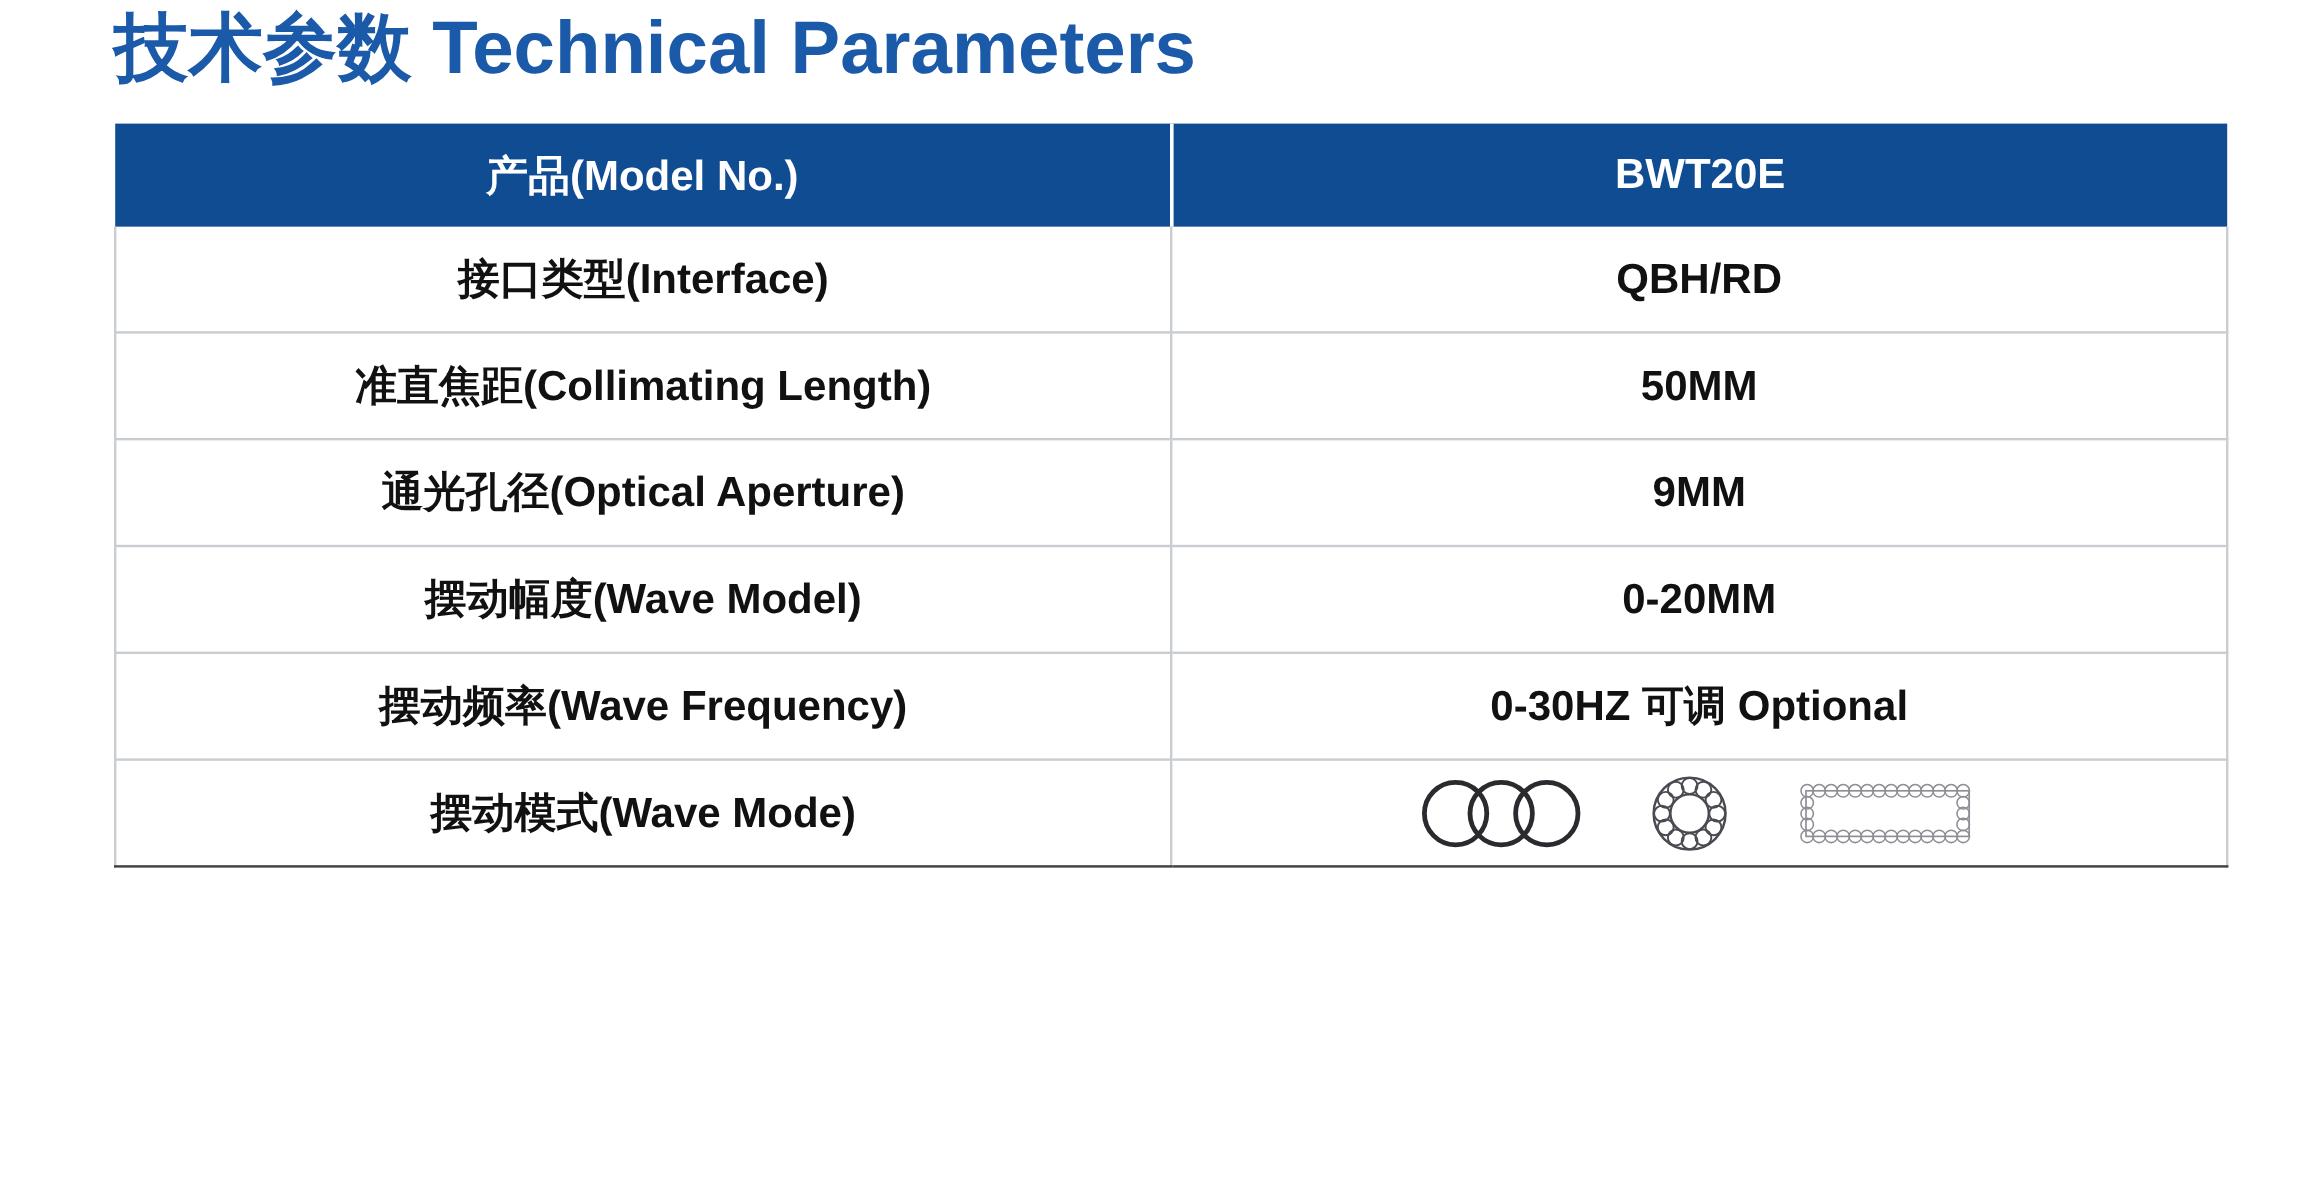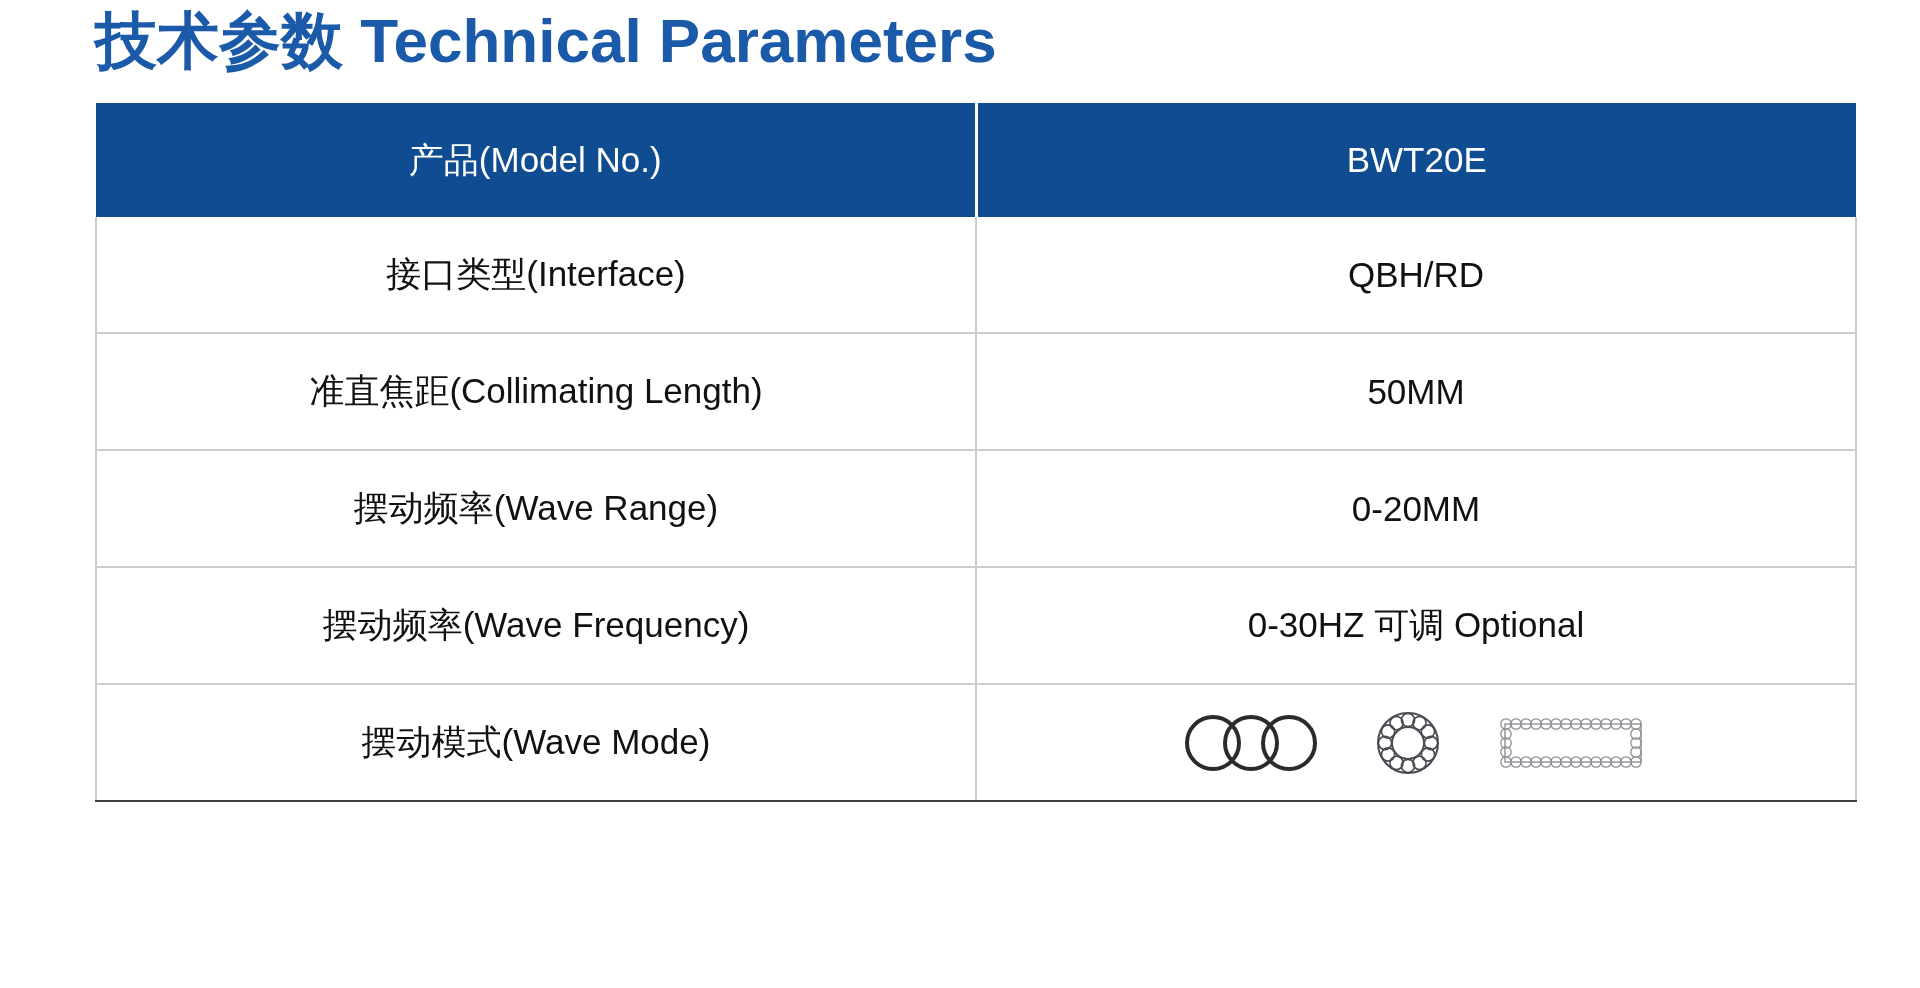--- a/index.html
+++ b/index.html
@@ -47,22 +47,22 @@
     table-layout: fixed;
   }
 
   .spec-table col.c-label { width: 880px; }
   .spec-table col.c-value { width: 880px; }
 
   .spec-table th,
   .spec-table td {
     text-align: center;
     vertical-align: middle;
-    padding: 14px;
-    font-weight: normal;
+    padding: 0;
+    font-weight: bold;
   }
 
   .hdr-row th {
     background: #0f4c91;
     color: #ffffff;
     height: 86px;
     font-size: 35px;
     border: none;
   }
   .hdr-row th.hdr-label {
@@ -124,23 +124,27 @@
         <td class="cell-value">QBH/RD</td>
       </tr>
 
 
       <tr class="data-row">
         <td class="cell-label">准直焦距(Collimating Length)</td>
         <td class="cell-value">50MM</td>
       </tr>
 
 
-
-      <tr class="data-row">
-        <td class="cell-label">摆动频率(Wave Range)</td>
+      <tr class="data-row">
+        <td class="cell-label">通光孔径(Optical Aperture)</td>
+        <td class="cell-value">9MM</td>
+      </tr>
+
+      <tr class="data-row">
+        <td class="cell-label">摆动幅度(Wave Model)</td>
         <td class="cell-value">0-20MM</td>
       </tr>
 
       <tr class="data-row">
         <td class="cell-label">摆动频率(Wave Frequency)</td>
         <td class="cell-value">0-30HZ 可调 Optional</td>
       </tr>
 
 
       <tr class="data-row">

